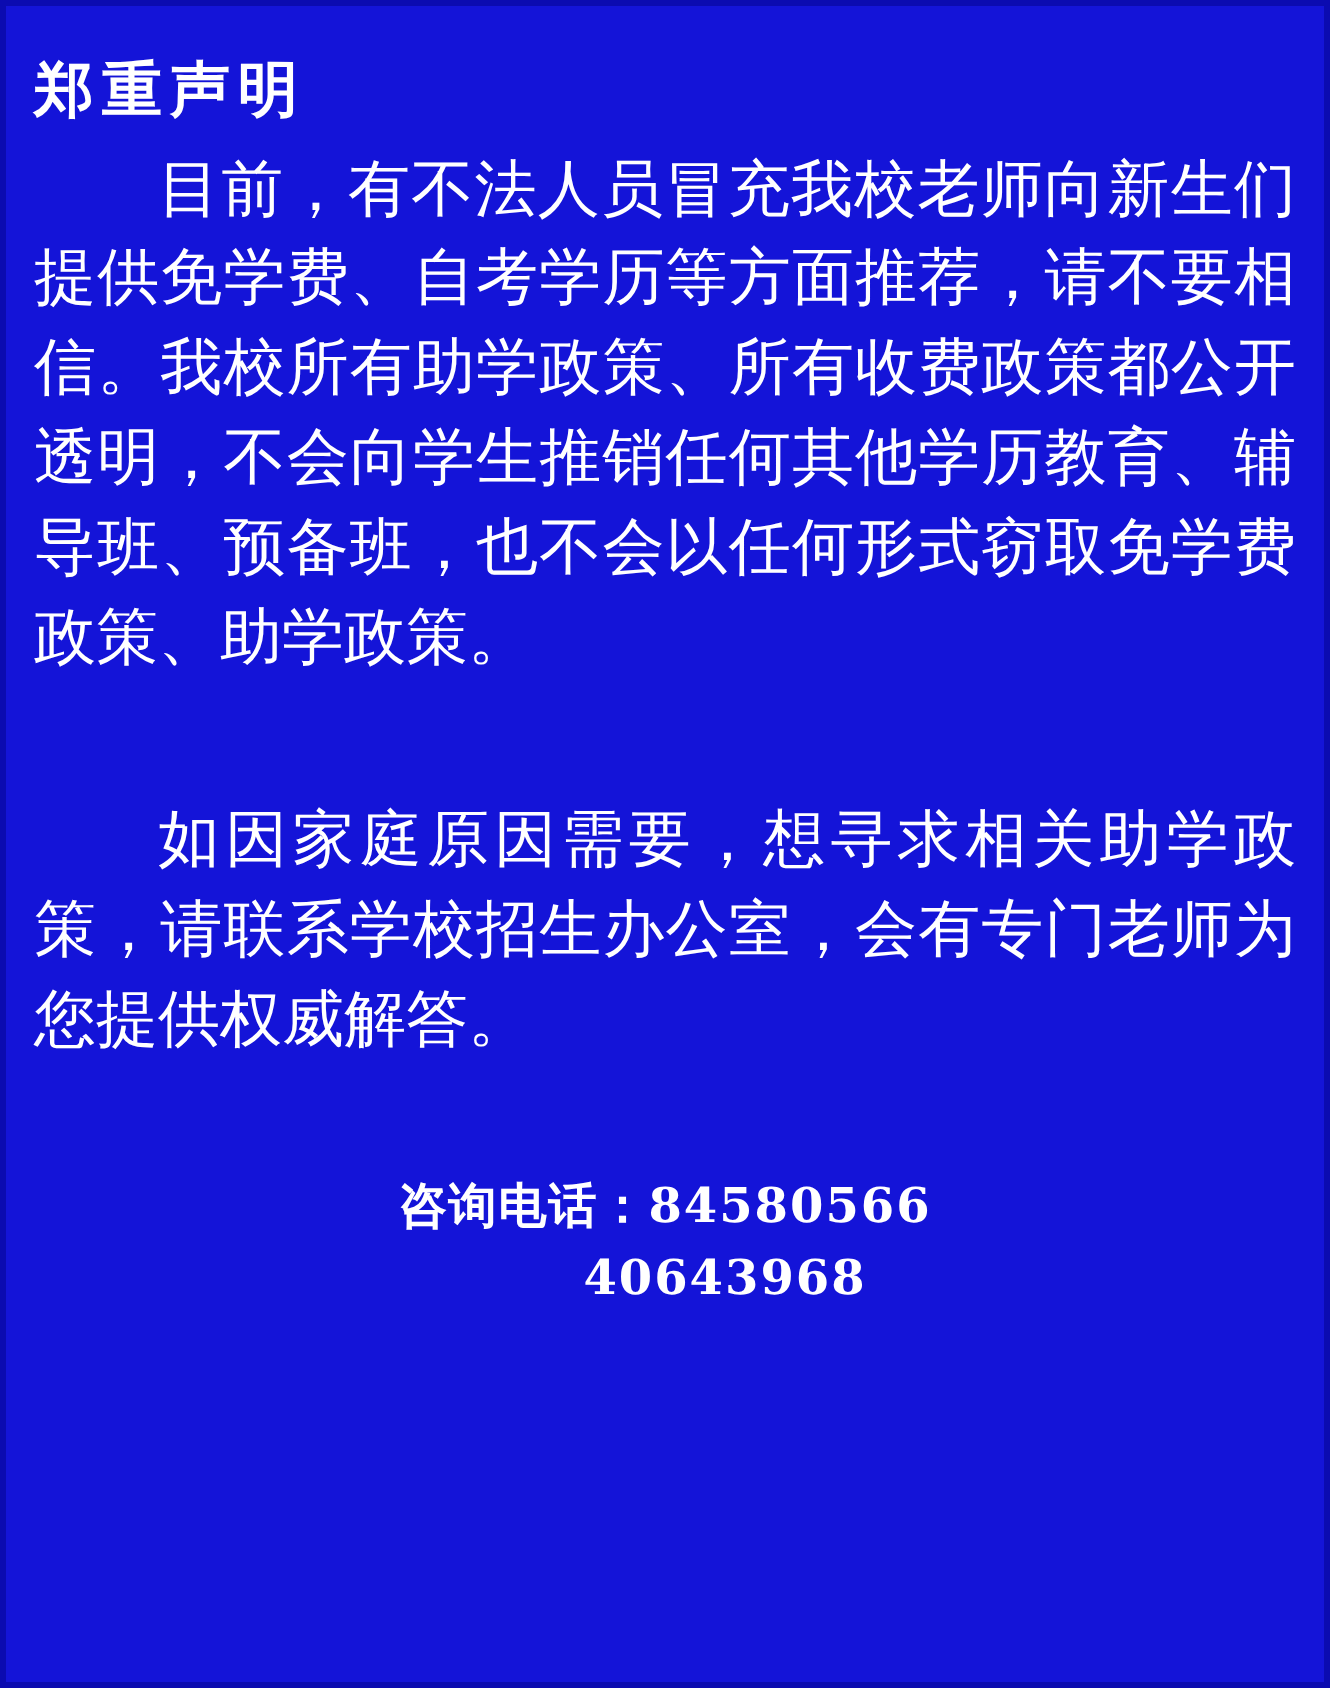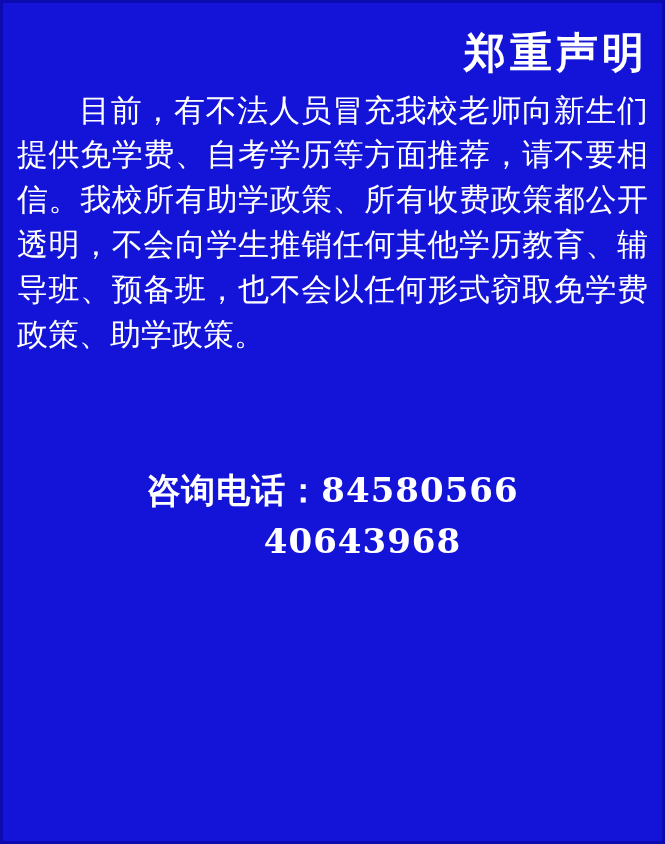--- a/index.html
+++ b/index.html
@@ -26,23 +26,23 @@
     position: absolute;
     left: 0;
     top: 0;
     right: 0;
     bottom: 0;
     padding: 18px 14px 10px 14px;
     box-sizing: border-box;
   }
   .title {
     color: #ffffff;
-    font-size: 42px;
+    font-size: 30px;
     font-weight: bold;
-    text-align: right;
+    text-align: left;
     letter-spacing: 4px;
     line-height: 1.25;
     margin: 6px 0 8px 0;
   }
   .para {
     color: #ffffff;
     font-size: 31px;
     font-weight: normal;
     line-height: 1.45;
     text-align: justify;
@@ -53,41 +53,42 @@
   }
   .spacer {
     height: 46px;
   }
   .contact {
     margin-top: 52px;
     text-align: center;
   }
   .contact-line {
     color: #ffffff;
-    font-size: 34px;
+    font-size: 24px;
     font-weight: bold;
     line-height: 1.5;
     letter-spacing: 1px;
   }
   .contact-line.second {
     padding-left: 60px;
   }
 </style>
 </head>
 <body>
 
 <div class="poster">
   <div class="poster-inner">
 
     <div class="title">郑重声明</div>
 
     <p class="para">目前，有不法人员冒充我校老师向新生们提供免学费、自考学历等方面推荐，请不要相信。我校所有助学政策、所有收费政策都公开透明，不会向学生推销任何其他学历教育、辅导班、预备班，也不会以任何形式窃取免学费政策、助学政策。</p>
 
     <div class="spacer"></div>
 
+    <p class="para">如因家庭原因需要，想寻求相关助学政策，请联系学校招生办公室，会有专门老师为您提供权威解答。</p>
 
     <div class="contact">
       <div class="contact-line">咨询电话：84580566</div>
       <div class="contact-line second">40643968</div>
     </div>
 
   </div>
 </div>
 
 </body></html>

